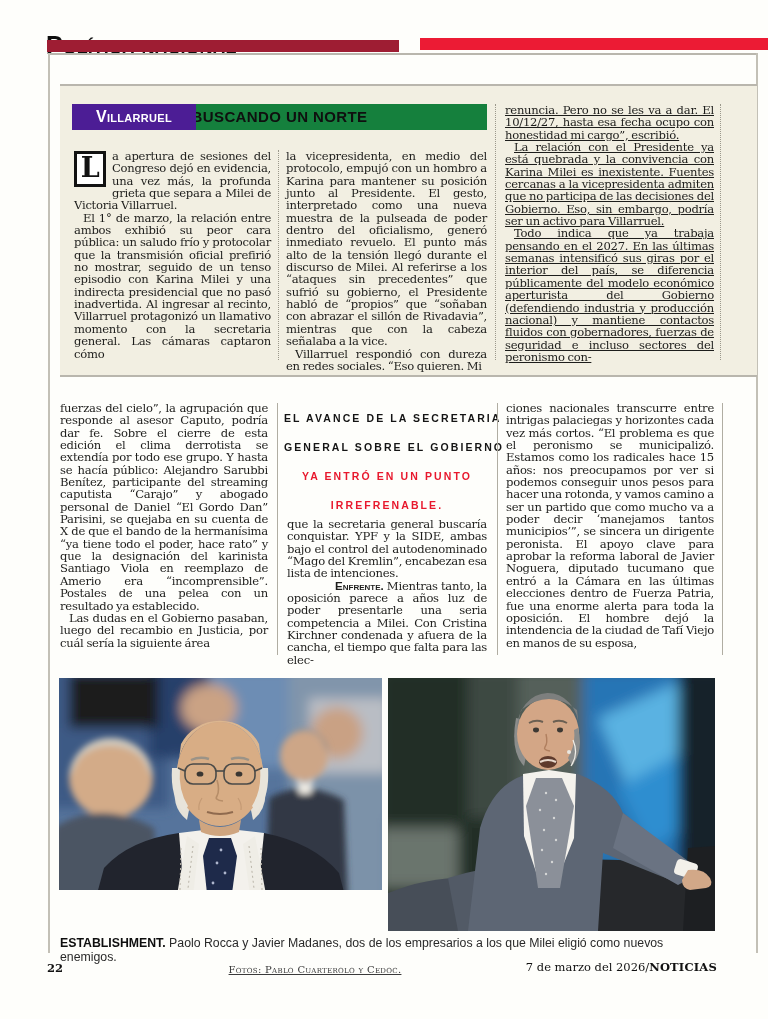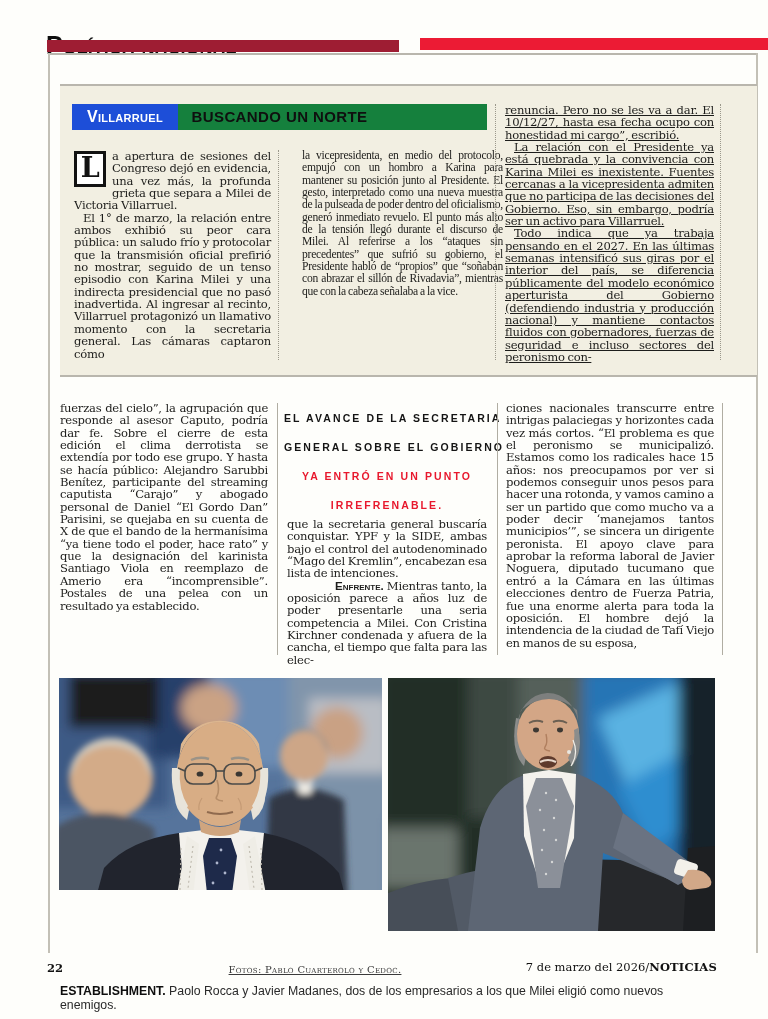--- a/index.html
+++ b/index.html
@@ -17,30 +17,30 @@
   .frame-top{left:48px;top:53px;width:710px;height:2px;background:#b9b6ad;}
   .frame-left{left:48px;top:53px;width:2px;height:900px;background:#c3c0b6;}
   .frame-right{left:756px;top:53px;width:2px;height:900px;background:#c3c0b6;}
 
   
   .feature-box{left:60px;top:84px;width:697px;height:293px;background:#f2efe2;
     border-top:2px solid #b9b6ad;border-bottom:2px solid #b9b6ad;box-sizing:border-box;}
   .title-strip{left:72px;top:104px;width:415px;height:26px;background:#15803d;
     text-align:center;font-family:"Liberation Sans",sans-serif;font-weight:bold;
     font-size:15px;line-height:26px;letter-spacing:.4px;color:#0f0f0f;}
-  .kicker-tag{left:72px;top:104px;height:26px;padding:0 15px;background:#1d4ed8;color:#fff;
+  .kicker-tag{left:72px;top:104px;height:26px;padding:0 24px;background:#4c1d95;color:#fff;
     font-family:"Liberation Sans",sans-serif;font-weight:bold;font-variant:small-caps;
     font-size:16px;line-height:25px;letter-spacing:.3px;}
 
   .bodytxt{font-size:11.6px;line-height:12.35px;text-align:justify;
     letter-spacing:-0.25px;word-spacing:-0.6px;color:#1d1d1b;}
   .bodytxt p{margin:0;}
   .bodytxt p.ind{text-indent:9px;}
   .bx-col1{left:74px;top:150px;width:197px;}
-  .bx-col2{left:302px;top:150px;width:201px;font-family:Liberation Serif, serif;}
+  .bx-col2{left:286px;top:150px;width:201px;}
   .bx-col3{left:505px;top:104px;width:209px;text-decoration:underline;}
 
   .dropcap{float:left;width:26px;height:30px;border:3px solid #121212;background:#fff;
     color:#121212;font-weight:bold;font-size:27px;line-height:28px;text-align:center;
     margin:1px 6px 1px 0;font-family:"DejaVu Serif",serif;}
 
   .dotv{width:0;border-left:1px dotted #9b988b;}
   .dot1{left:278px;top:150px;height:210px;}
   .dot2{left:495px;top:104px;height:256px;}
   .dot3{left:720px;top:104px;height:256px;}
@@ -62,21 +62,21 @@
     font-variant:small-caps;font-size:11.6px;letter-spacing:0;padding-left:48px;}
 
   
   .photo{overflow:hidden;background:#444;}
   .photo-left{left:59px;top:678px;width:323px;height:212px;}
   .photo-right{left:388px;top:678px;width:327px;height:253px;}
   .photo svg{display:block;}
 
   
   .caption{left:60px;top:936px;width:655px;font-family:"Liberation Sans",sans-serif;
-    font-size:12.3px;color:#2a2a2a;margin-top:48px;}
+    font-size:12.3px;color:#2a2a2a;}
   .caption b{color:#0e0e0e;}
   .page-num{left:47px;top:961px;font-weight:bold;font-size:11.5px;color:#111;}
   .credit{left:195px;top:964px;width:240px;text-align:center;font-variant:small-caps;
     font-size:10px;letter-spacing:.3px;color:#3a3a3a;text-decoration:underline;}
   .footer-right{left:480px;top:960px;width:237px;text-align:right;font-size:11.5px;color:#111;}
   .footer-right b{letter-spacing:.2px;}
 </style>
 </head>
 <body>
 
@@ -91,33 +91,35 @@
 <div class="abs feature-box"></div>
 <div class="abs title-strip">BUSCANDO UN NORTE</div>
 <div class="abs kicker-tag">Villarruel</div>
 
 <div class="abs bodytxt bx-col1">
   <p><span class="dropcap">L</span><span>a apertura de sesiones del Congreso dejó en evidencia, una vez más, la profunda grieta que separa a Milei de Victoria Villarruel.</span></p>
   <p class="ind">El 1° de marzo, la relación entre ambos exhibió su peor cara pública: un saludo frío y protocolar que la transmisión oficial prefirió no mostrar, seguido de un tenso episodio con Karina Milei y una indirecta presidencial que no pasó inadvertida. Al ingresar al recinto, Villarruel protagonizó un llamativo momento con la secretaria general. Las cámaras captaron cómo</p>
 </div>
 <div class="abs bodytxt bx-col2">
   <p>la vicepresidenta, en medio del protocolo, empujó con un hombro a Karina para mantener su posición junto al Presidente. El gesto, interpretado como una nueva muestra de la pulseada de poder dentro del oficialismo, generó inmediato revuelo. El punto más alto de la tensión llegó durante el discurso de Milei. Al referirse a los “ataques sin precedentes” que sufrió su gobierno, el Presidente habló de “propios” que “soñaban con abrazar el sillón de Rivadavia”, mientras que con la cabeza señalaba a la vice.</p>
+  <p class="ind">Villarruel respondió con dureza en redes sociales. “Eso quieren. Mi</p>
 </div>
 <div class="abs bodytxt bx-col3">
   <p>renuncia. Pero no se les va a dar. El 10/12/27, hasta esa fecha ocupo con honestidad mi cargo”, escribió.</p>
   <p class="ind">La relación con el Presidente ya está quebrada y la convivencia con Karina Milei es inexistente. Fuentes cercanas a la vicepresidenta admiten que no participa de las decisiones del Gobierno. Eso, sin embargo, podría ser un activo para Villarruel.</p>
   <p class="ind">Todo indica que ya trabaja pensando en el 2027. En las últimas semanas intensificó sus giras por el interior del país, se diferencia públicamente del modelo económico aperturista del Gobierno (defendiendo industria y producción nacional) y mantiene contactos fluidos con gobernadores, fuerzas de seguridad e incluso sectores del peronismo con-</p>
 </div>
 
 <div class="abs dotv dot1"></div>
 <div class="abs dotv dot2"></div>
 <div class="abs dotv dot3"></div>
 
 <div class="abs bodytxt ar-col1">
   <p>fuerzas del cielo”, la agrupación que responde al asesor Caputo, podría dar fe. Sobre el cierre de esta edición el clima derrotista se extendía por todo ese grupo. Y hasta se hacía público: Alejandro Sarubbi Benítez, participante del streaming caputista “Carajo” y abogado personal de Daniel “El Gordo Dan” Parisini, se quejaba en su cuenta de X de que el bando de la hermanísima “ya tiene todo el poder, hace rato” y que la designación del karinista Santiago Viola en reemplazo de Amerio era “incomprensible”. Postales de una pelea con un resultado ya establecido.</p>
+  <p class="ind">Las dudas en el Gobierno pasaban, luego del recambio en Justicia, por cuál sería la siguiente área</p>
 </div>
 
 <div class="abs pull-quote">
   <div class="ql">EL AVANCE DE LA SECRETARIA</div>
   <div class="ql">GENERAL SOBRE EL GOBIERNO</div>
   <div class="ql qred">YA ENTRÓ EN UN PUNTO</div>
   <div class="ql qred">IRREFRENABLE.</div>
 </div>
 
 <div class="abs bodytxt ar-col2">

